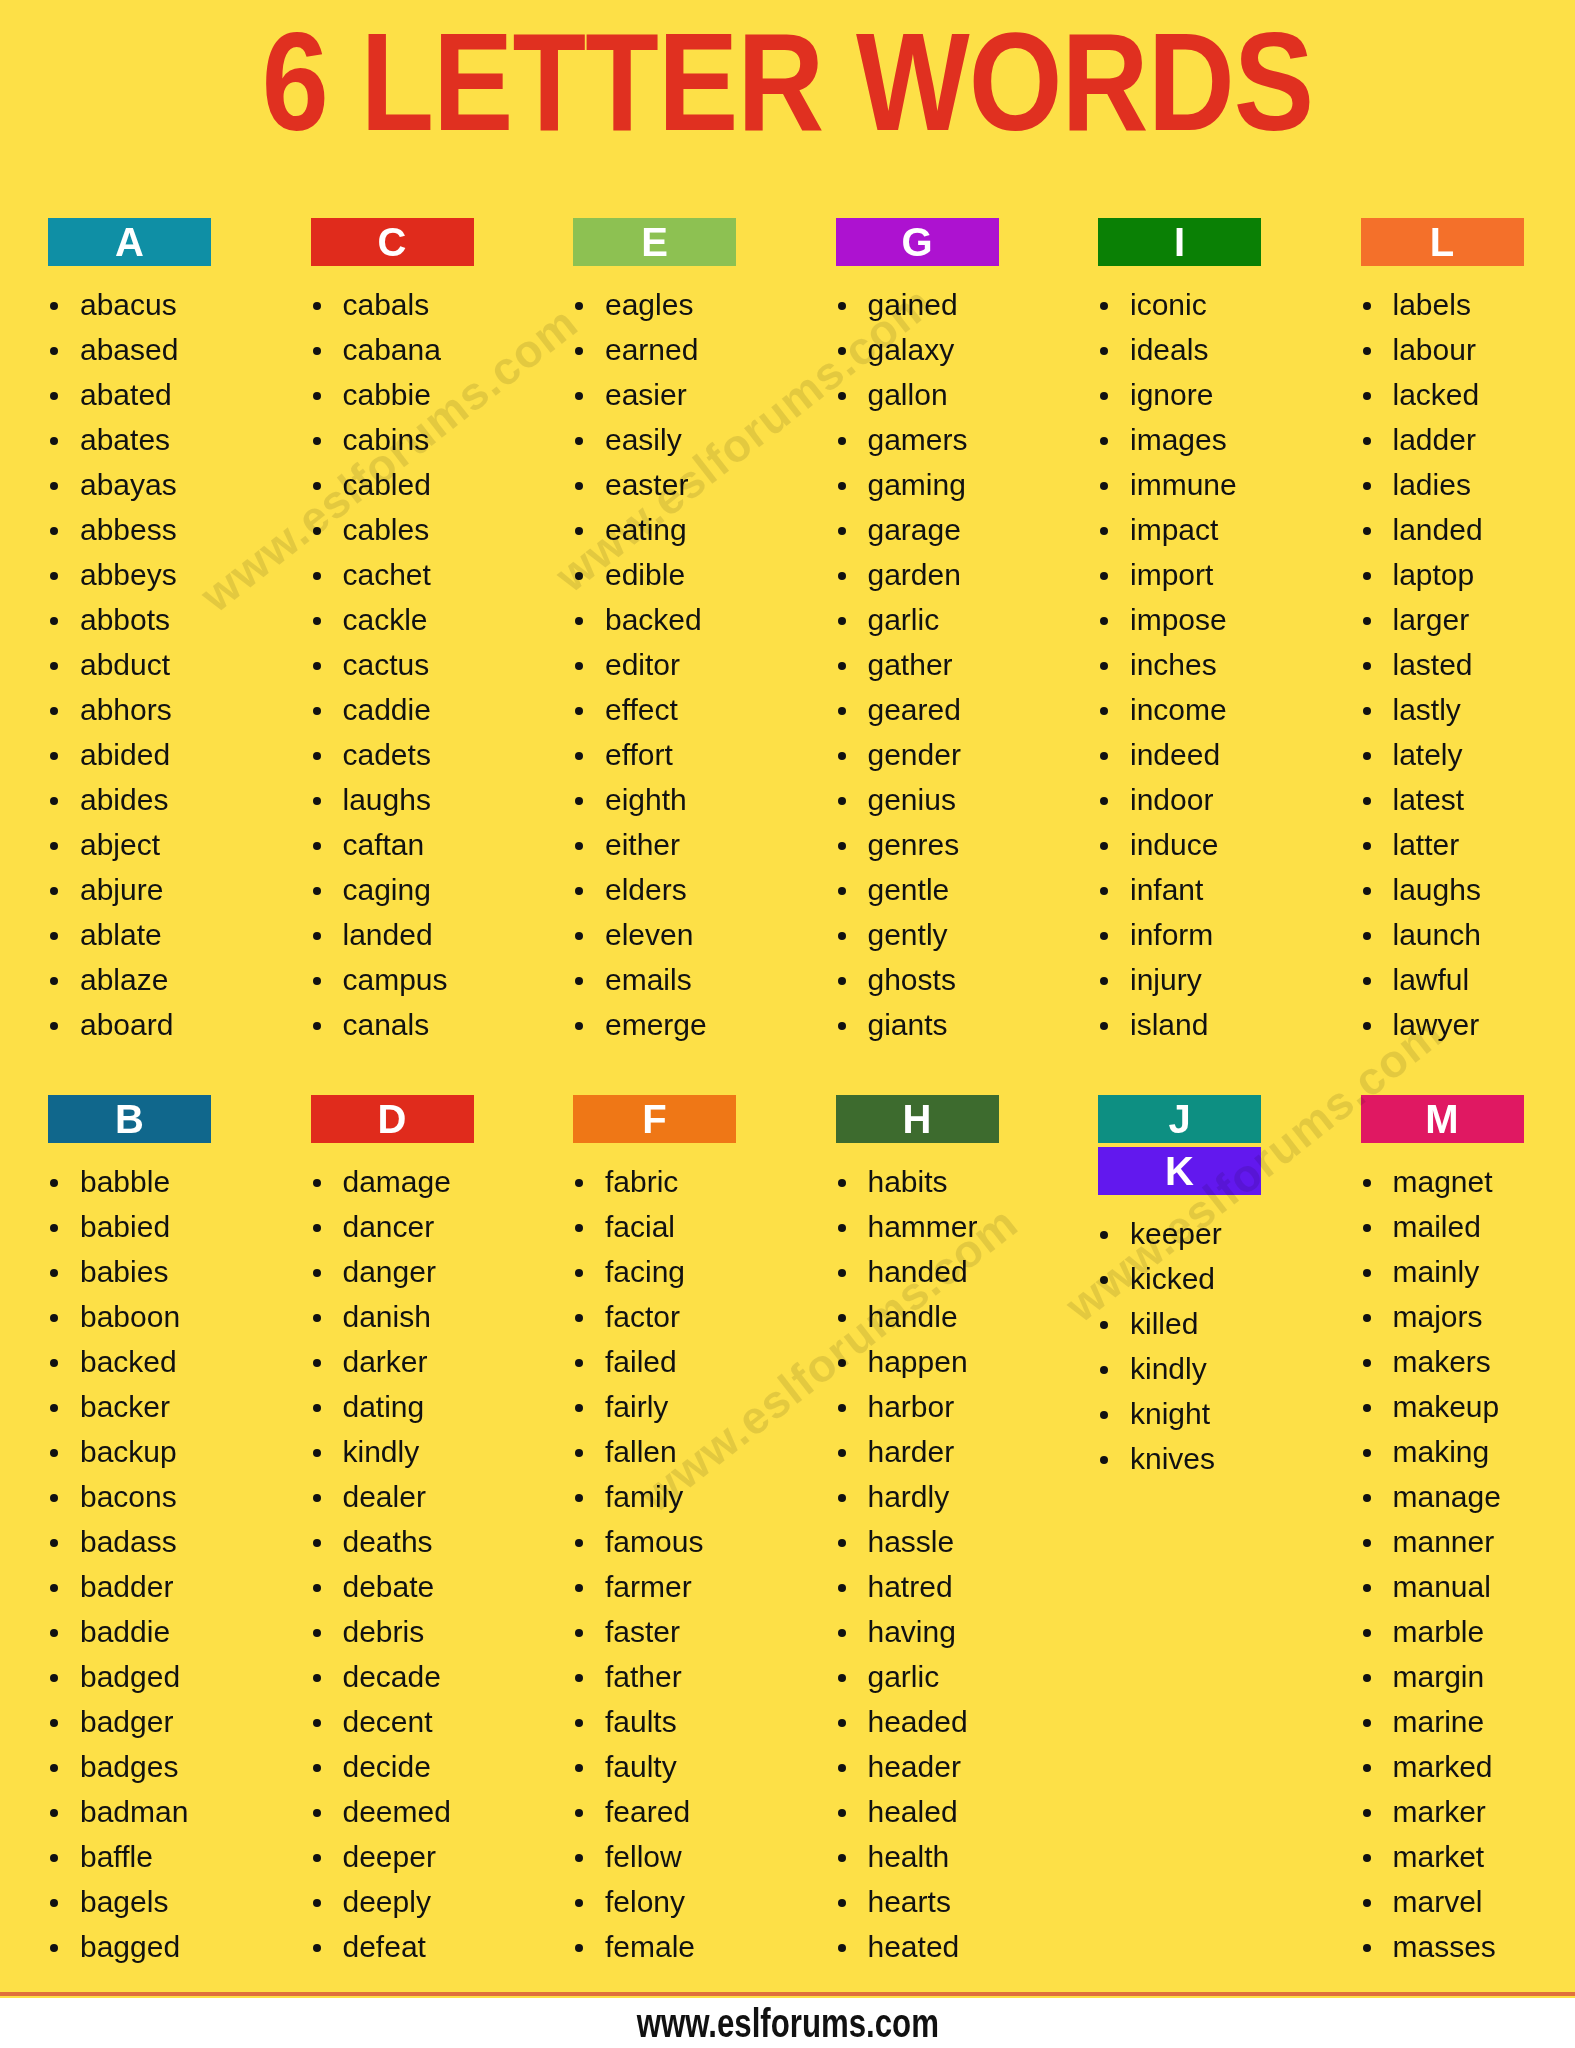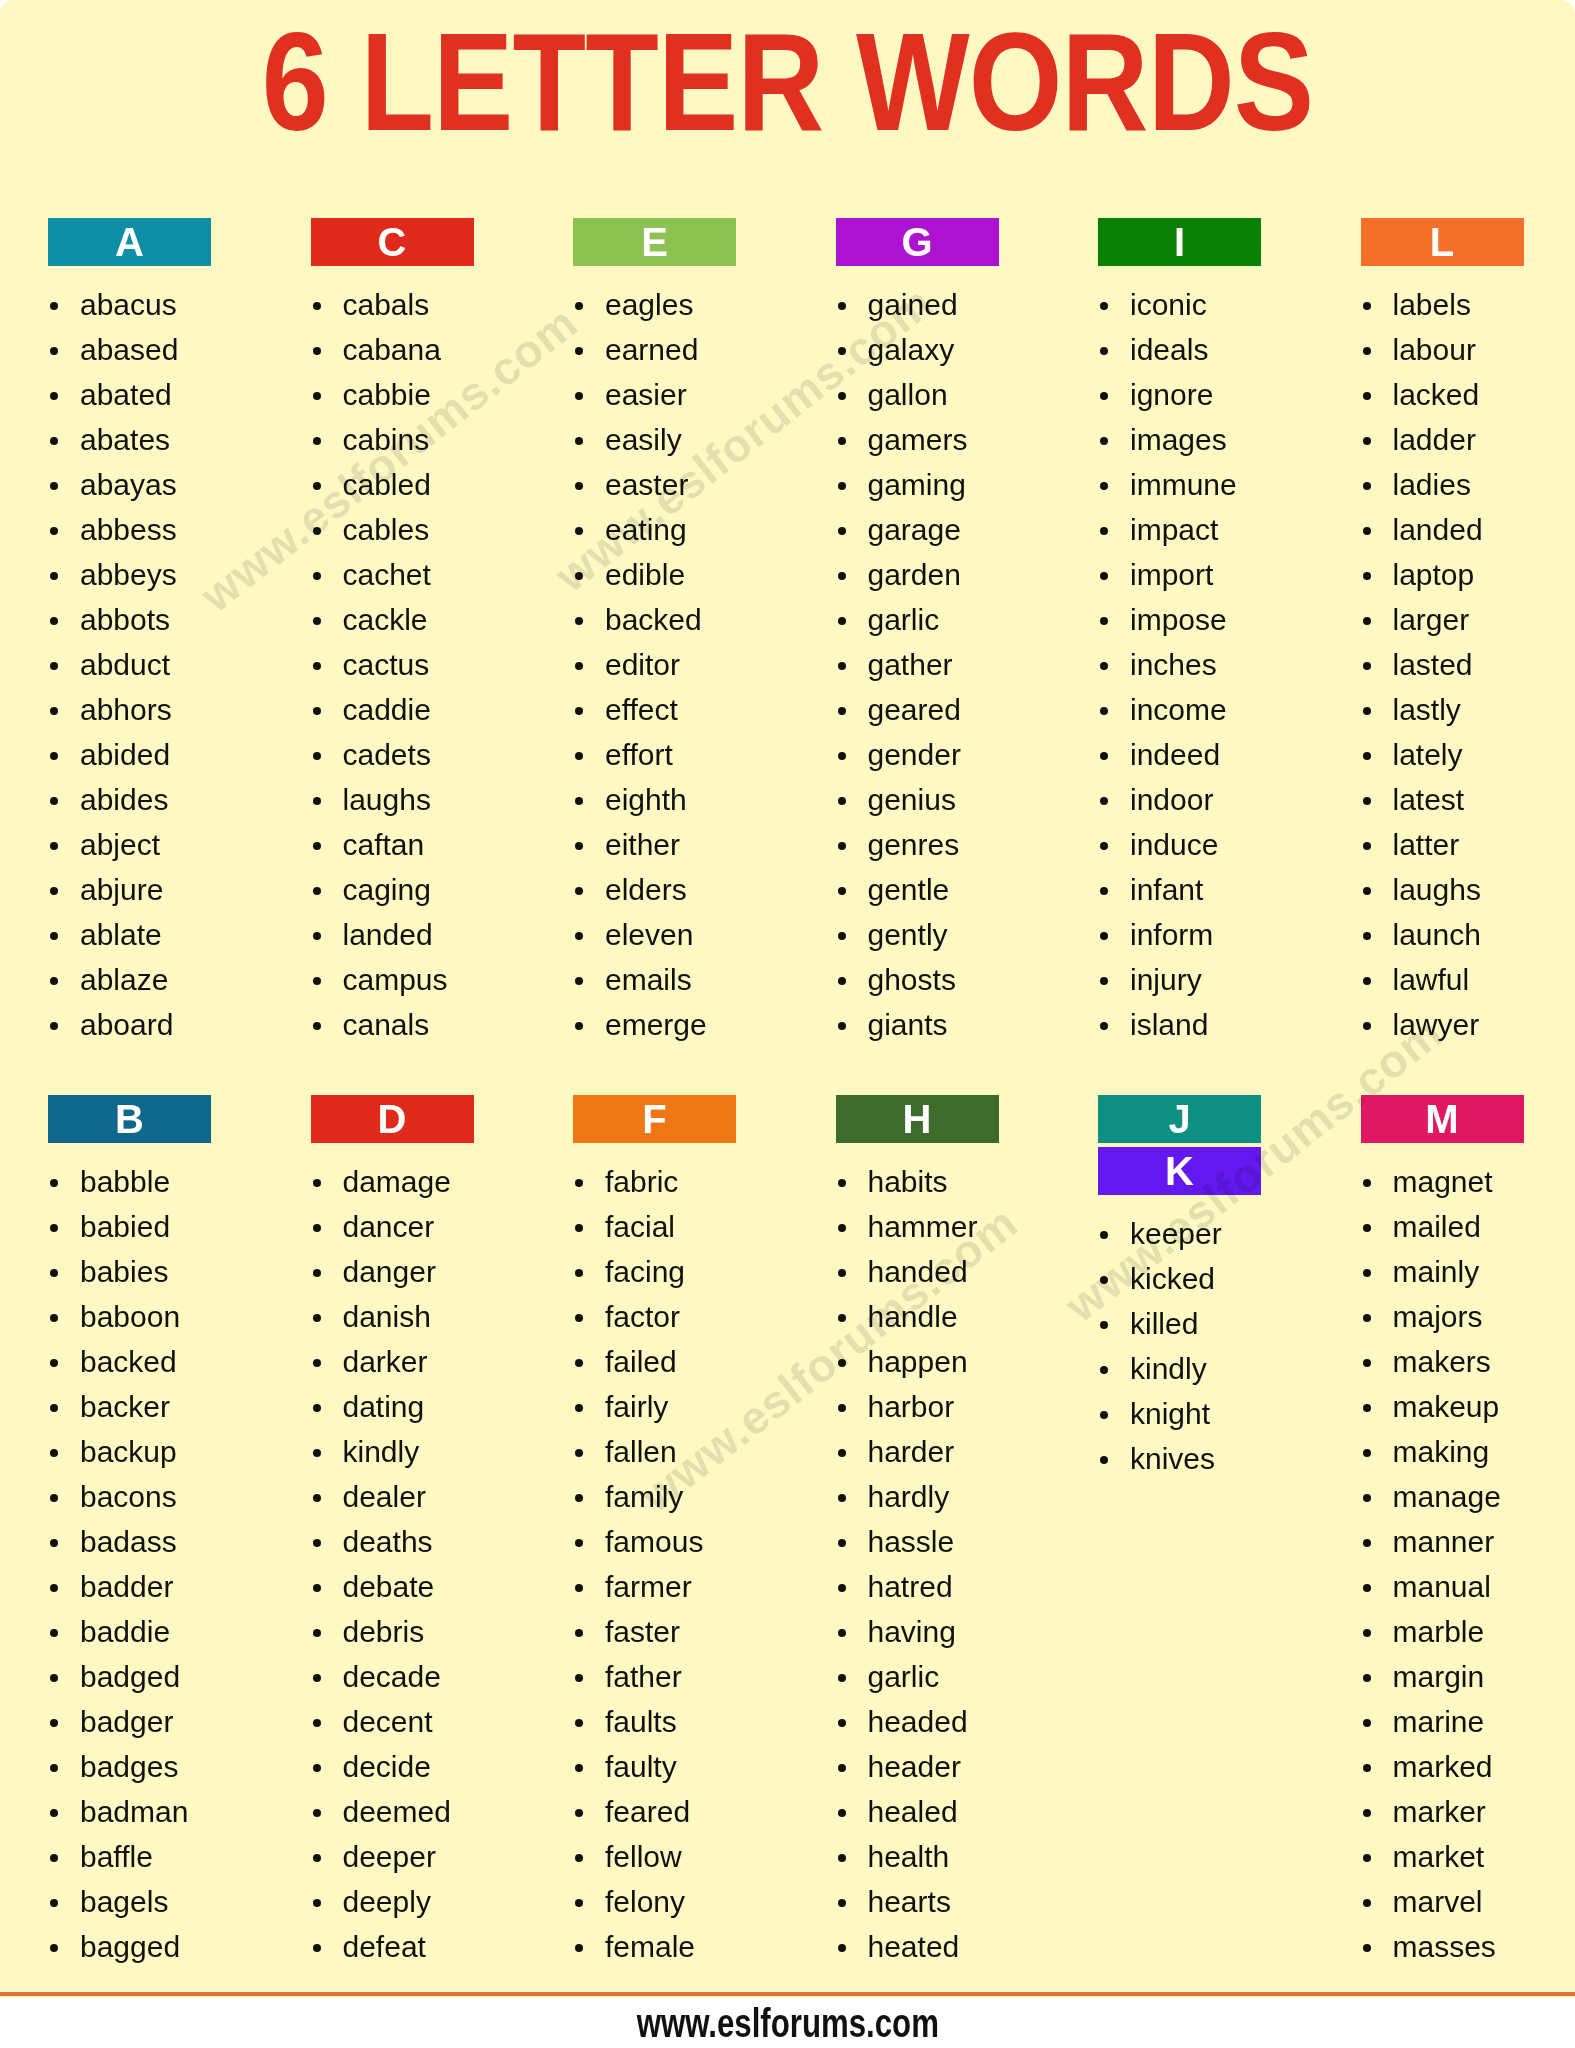--- a/index.html
+++ b/index.html
@@ -7,22 +7,21 @@
     width: 1575px;
     height: 2048px;
     background: #ffffff;
     font-family: "Liberation Sans", sans-serif;
     overflow: hidden;
   }
   #page {
     position: relative;
     width: 1575px;
     height: 2048px;
-    background: #fef9c3;
-    border-radius: 14px;
+    background: #fde047;
   }
 
   
   .title {
     position: absolute;
     top: 6px;
     left: 0;
     width: 1575px;
     text-align: center;
     font-family: "Liberation Sans", sans-serif;

